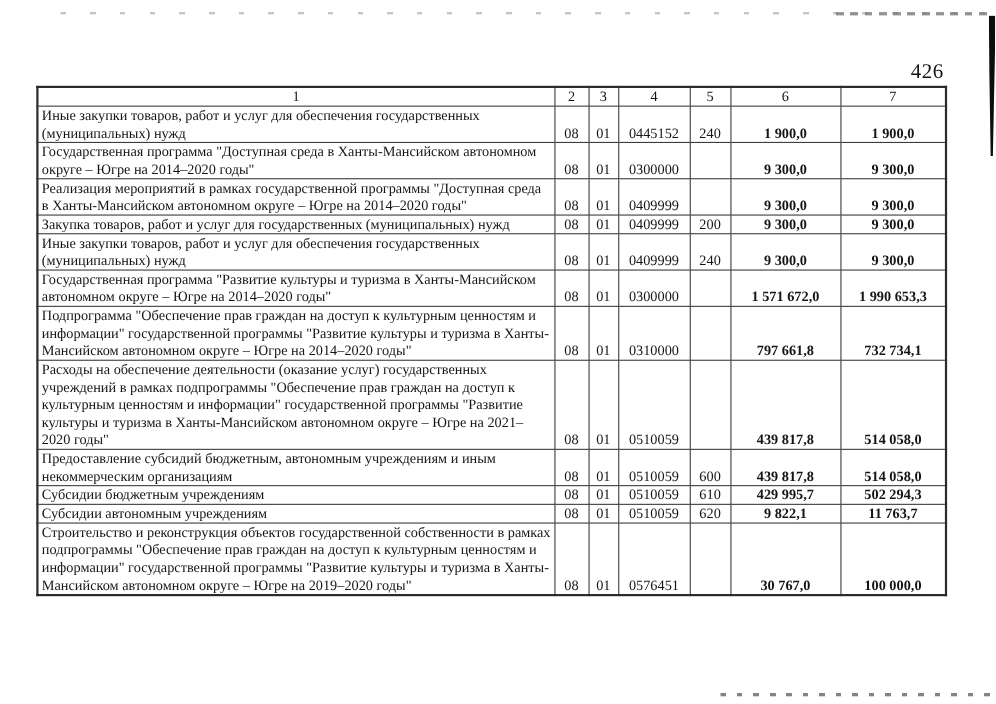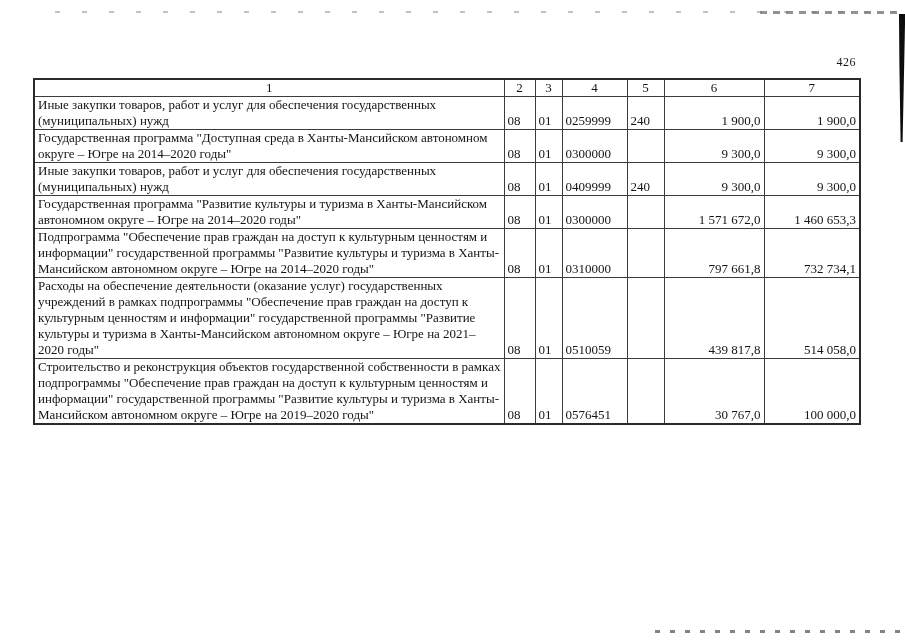--- a/index.html
+++ b/index.html
@@ -53,21 +53,21 @@
     background: repeating-linear-gradient(90deg, #5a5a5a 0 5px, transparent 5px 15px);
     opacity: 0.75;
   }
 
   
   .page-number {
     position: absolute;
     top: 55px;
     left: 828px;
     width: 28px;
-    font-size: 12px;
+    font-size: 19px;
     letter-spacing: 0.5px;
     text-align: right;
   }
 
   
   .table-wrap {
     position: absolute;
     top: 78px;
     left: 33px;
     width: 826px;
@@ -92,28 +92,29 @@
     font-size: 13px;
   }
   td.c-name {
     vertical-align: top;
     text-align: left;
     padding: 0px 4px 2px 3px;
     margin-left: 28px;
   }
   td.c-code {
     vertical-align: bottom;
-    text-align: left;
+    text-align: center;
     padding-bottom: 1px;
   }
   td.c-sum {
     vertical-align: bottom;
-    text-align: right;
+    text-align: center;
     padding-right: 5px;
     padding-bottom: 1px;
+    font-weight: bold;
   }
 </style>
 </head>
 <body>
 
 <div class="scan-dashes-top"></div>
 <div class="scan-dashes-top-right"></div>
 <div class="scan-streak-right"></div>
 <div class="scan-dashes-bottom"></div>
 
@@ -139,69 +140,114 @@
           <td>5</td>
           <td>6</td>
           <td>7</td>
         </tr>
     </thead>
     <tbody>
         <tr>
           <td class="c-name">Иные закупки товаров, работ и услуг для обеспечения государственных (муниципальных) нужд</td>
           <td class="c-code">08</td>
           <td class="c-code">01</td>
-          <td class="c-code">0259999</td>
+          <td class="c-code">0445152</td>
           <td class="c-code">240</td>
           <td class="c-sum">1 900,0</td>
           <td class="c-sum">1 900,0</td>
         </tr>
         <tr>
           <td class="c-name">Государственная программа "Доступная среда в Ханты-Мансийском автономном округе – Югре на 2014–2020 годы"</td>
           <td class="c-code">08</td>
           <td class="c-code">01</td>
           <td class="c-code">0300000</td>
           <td class="c-code"></td>
           <td class="c-sum">9 300,0</td>
           <td class="c-sum">9 300,0</td>
         </tr>
         <tr>
+          <td class="c-name">Реализация мероприятий в рамках государственной программы "Доступная среда в Ханты-Мансийском автономном округе – Югре на 2014–2020 годы"</td>
+          <td class="c-code">08</td>
+          <td class="c-code">01</td>
+          <td class="c-code">0409999</td>
+          <td class="c-code"></td>
+          <td class="c-sum">9 300,0</td>
+          <td class="c-sum">9 300,0</td>
+        </tr>
+        <tr>
+          <td class="c-name">Закупка товаров, работ и услуг для государственных (муниципальных) нужд</td>
+          <td class="c-code">08</td>
+          <td class="c-code">01</td>
+          <td class="c-code">0409999</td>
+          <td class="c-code">200</td>
+          <td class="c-sum">9 300,0</td>
+          <td class="c-sum">9 300,0</td>
+        </tr>
+        <tr>
           <td class="c-name">Иные закупки товаров, работ и услуг для обеспечения государственных (муниципальных) нужд</td>
           <td class="c-code">08</td>
           <td class="c-code">01</td>
           <td class="c-code">0409999</td>
           <td class="c-code">240</td>
           <td class="c-sum">9 300,0</td>
           <td class="c-sum">9 300,0</td>
         </tr>
         <tr>
           <td class="c-name">Государственная программа "Развитие культуры и туризма в Ханты-Мансийском автономном округе – Югре на 2014–2020 годы"</td>
           <td class="c-code">08</td>
           <td class="c-code">01</td>
           <td class="c-code">0300000</td>
           <td class="c-code"></td>
           <td class="c-sum">1 571 672,0</td>
-          <td class="c-sum">1 460 653,3</td>
+          <td class="c-sum">1 990 653,3</td>
         </tr>
         <tr>
           <td class="c-name">Подпрограмма "Обеспечение прав граждан на доступ к культурным ценностям и информации" государственной программы "Развитие культуры и туризма в Ханты-Мансийском автономном округе – Югре на 2014–2020 годы"</td>
           <td class="c-code">08</td>
           <td class="c-code">01</td>
           <td class="c-code">0310000</td>
           <td class="c-code"></td>
           <td class="c-sum">797 661,8</td>
           <td class="c-sum">732 734,1</td>
         </tr>
         <tr>
           <td class="c-name">Расходы на обеспечение деятельности (оказание услуг) государственных учреждений в рамках подпрограммы "Обеспечение прав граждан на доступ к культурным ценностям и информации" государственной программы "Развитие культуры и туризма в Ханты-Мансийском автономном округе – Югре на 2021–2020 годы"</td>
           <td class="c-code">08</td>
           <td class="c-code">01</td>
           <td class="c-code">0510059</td>
           <td class="c-code"></td>
           <td class="c-sum">439 817,8</td>
           <td class="c-sum">514 058,0</td>
+        </tr>
+        <tr>
+          <td class="c-name">Предоставление субсидий бюджетным, автономным учреждениям и иным некоммерческим организациям</td>
+          <td class="c-code">08</td>
+          <td class="c-code">01</td>
+          <td class="c-code">0510059</td>
+          <td class="c-code">600</td>
+          <td class="c-sum">439 817,8</td>
+          <td class="c-sum">514 058,0</td>
+        </tr>
+        <tr>
+          <td class="c-name">Субсидии бюджетным учреждениям</td>
+          <td class="c-code">08</td>
+          <td class="c-code">01</td>
+          <td class="c-code">0510059</td>
+          <td class="c-code">610</td>
+          <td class="c-sum">429 995,7</td>
+          <td class="c-sum">502 294,3</td>
+        </tr>
+        <tr>
+          <td class="c-name">Субсидии автономным учреждениям</td>
+          <td class="c-code">08</td>
+          <td class="c-code">01</td>
+          <td class="c-code">0510059</td>
+          <td class="c-code">620</td>
+          <td class="c-sum">9 822,1</td>
+          <td class="c-sum">11 763,7</td>
         </tr>
         <tr>
           <td class="c-name">Строительство и реконструкция объектов государственной собственности в рамках подпрограммы "Обеспечение прав граждан на доступ к культурным ценностям и информации" государственной программы "Развитие культуры и туризма в Ханты-Мансийском автономном округе – Югре на 2019–2020 годы"</td>
           <td class="c-code">08</td>
           <td class="c-code">01</td>
           <td class="c-code">0576451</td>
           <td class="c-code"></td>
           <td class="c-sum">30 767,0</td>
           <td class="c-sum">100 000,0</td>
         </tr>

